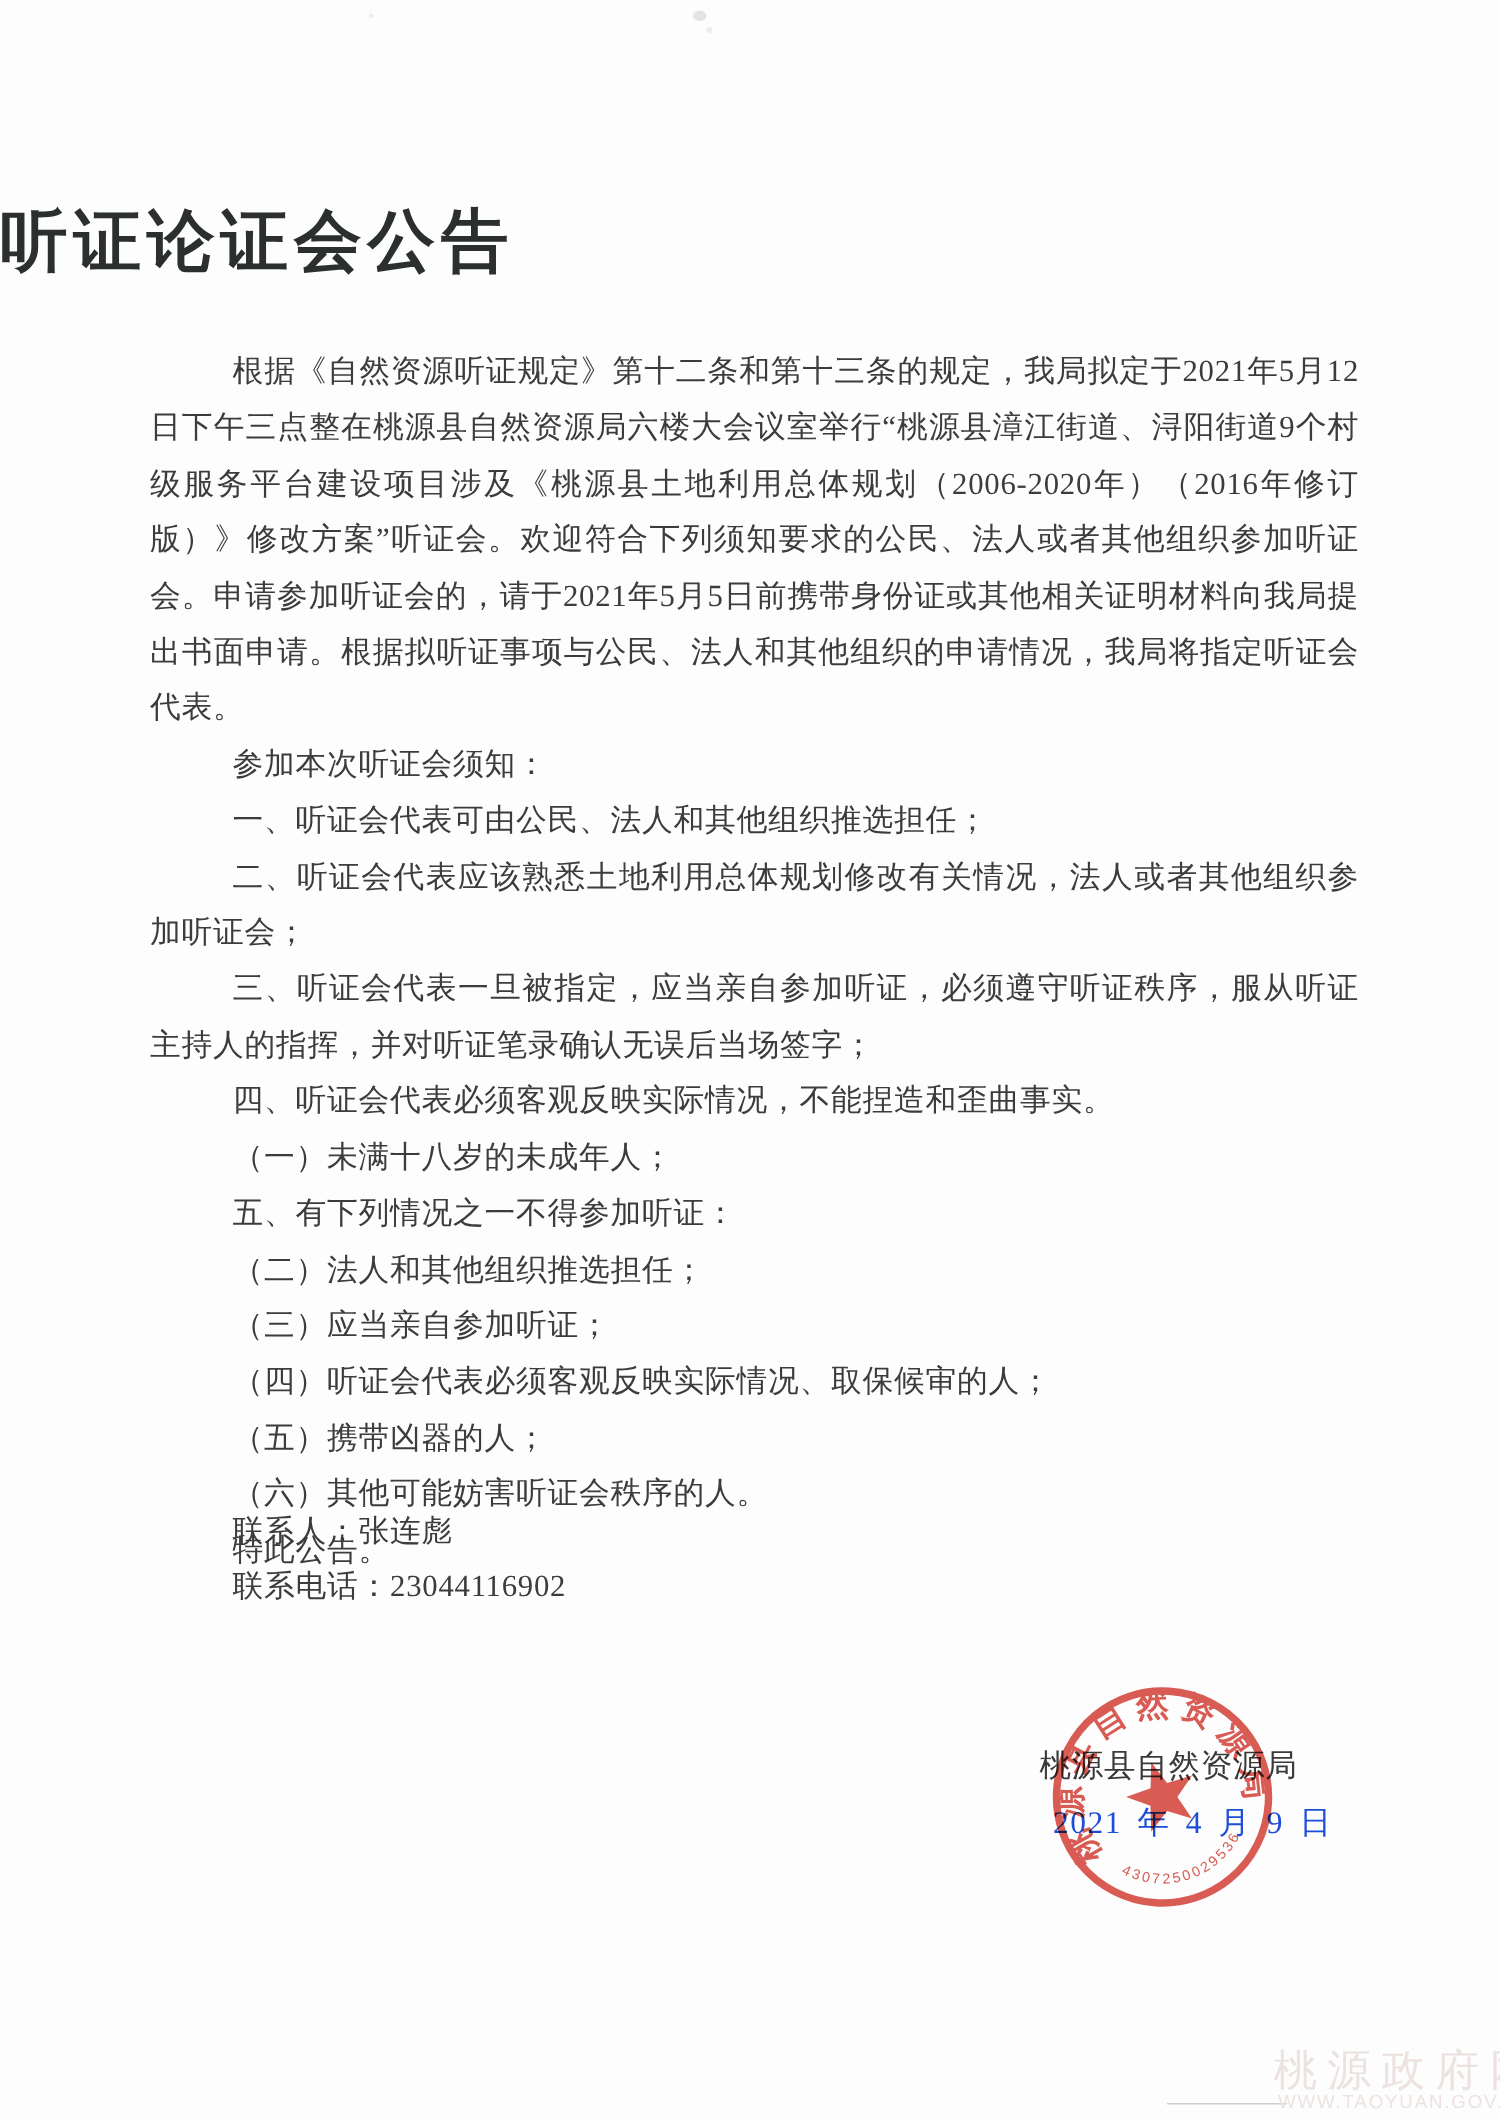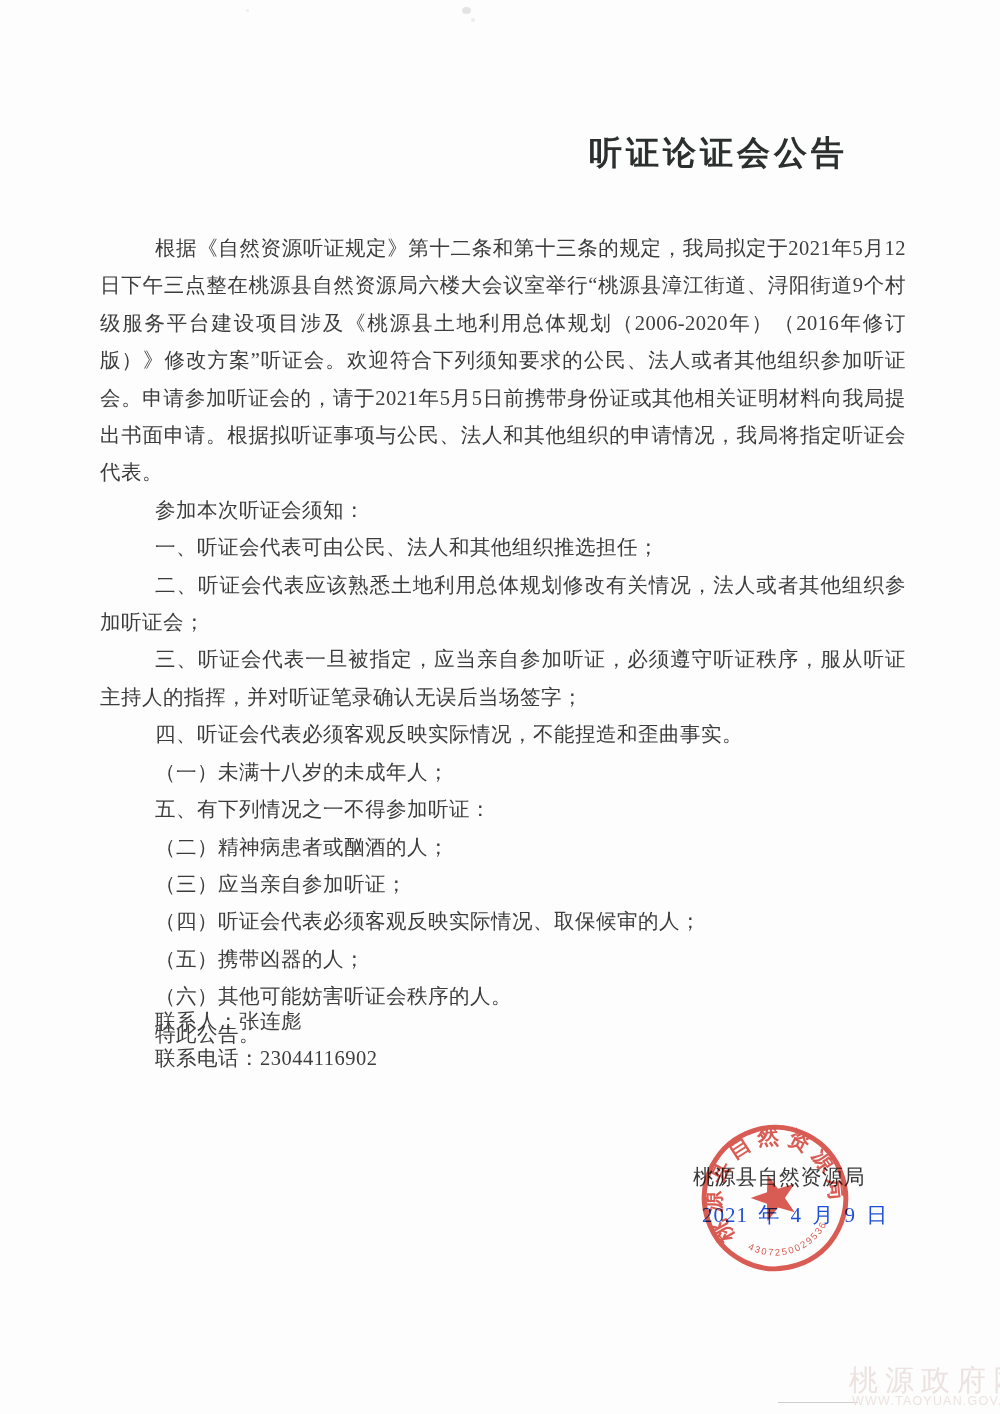--- a/index.html
+++ b/index.html
@@ -7,22 +7,22 @@
     position:relative;
     width:1000px;height:1414px;
     margin:0 auto;
     background:#fdfdfd;
     overflow:hidden;
     font-family:"Liberation Serif","DejaVu Serif",serif;
     color:#3c3c3c;
   }
   .title{
     position:absolute;top:131px;left:0;width:848px;
-    margin:0;text-align:right;
-    font-size:33px;font-weight:700;letter-spacing:4px;
+    margin:0;text-align:left;
+    font-size:45px;font-weight:700;letter-spacing:4px;
     color:#2b2f2e;
   }
   .body-block{
     position:absolute;top:230px;left:100px;width:806px;
   }
   .body-block p, .contact-block p{
     margin:0;
     font-size:20.5px;
     line-height:37.4px;
     text-align:justify;
@@ -82,21 +82,21 @@
 
   <div class="body-block">
     <p>根据《自然资源听证规定》第十二条和第十三条的规定，我局拟定于2021年5月12日下午三点整在桃源县自然资源局六楼大会议室举行“桃源县漳江街道、浔阳街道9个村级服务平台建设项目涉及《桃源县土地利用总体规划（2006-2020年）（2016年修订版）》修改方案”听证会。欢迎符合下列须知要求的公民、法人或者其他组织参加听证会。申请参加听证会的，请于2021年5月5日前携带身份证或其他相关证明材料向我局提出书面申请。根据拟听证事项与公民、法人和其他组织的申请情况，我局将指定听证会代表。</p>
     <p>参加本次听证会须知：</p>
     <p>一、听证会代表可由公民、法人和其他组织推选担任；</p>
     <p>二、听证会代表应该熟悉土地利用总体规划修改有关情况，法人或者其他组织参加听证会；</p>
     <p>三、听证会代表一旦被指定，应当亲自参加听证，必须遵守听证秩序，服从听证主持人的指挥，并对听证笔录确认无误后当场签字；</p>
     <p>四、听证会代表必须客观反映实际情况，不能捏造和歪曲事实。</p>
     <p>（一）未满十八岁的未成年人；</p>
     <p>五、有下列情况之一不得参加听证：</p>
-    <p>（二）精神病患者或酗酒的人；</p>
+    <p>（二）法人和其他组织推选担任；</p>
     <p>（三）应当亲自参加听证；</p>
     <p>（四）听证会代表必须客观反映实际情况、取保候审的人；</p>
     <p>（五）携带凶器的人；</p>
     <p>（六）其他可能妨害听证会秩序的人。</p>
     <p>特此公告。</p>
   </div>
 
   <div class="contact-block">
     <p>联系人：张连彪</p>
     <p>联系电话：23044116902</p>

